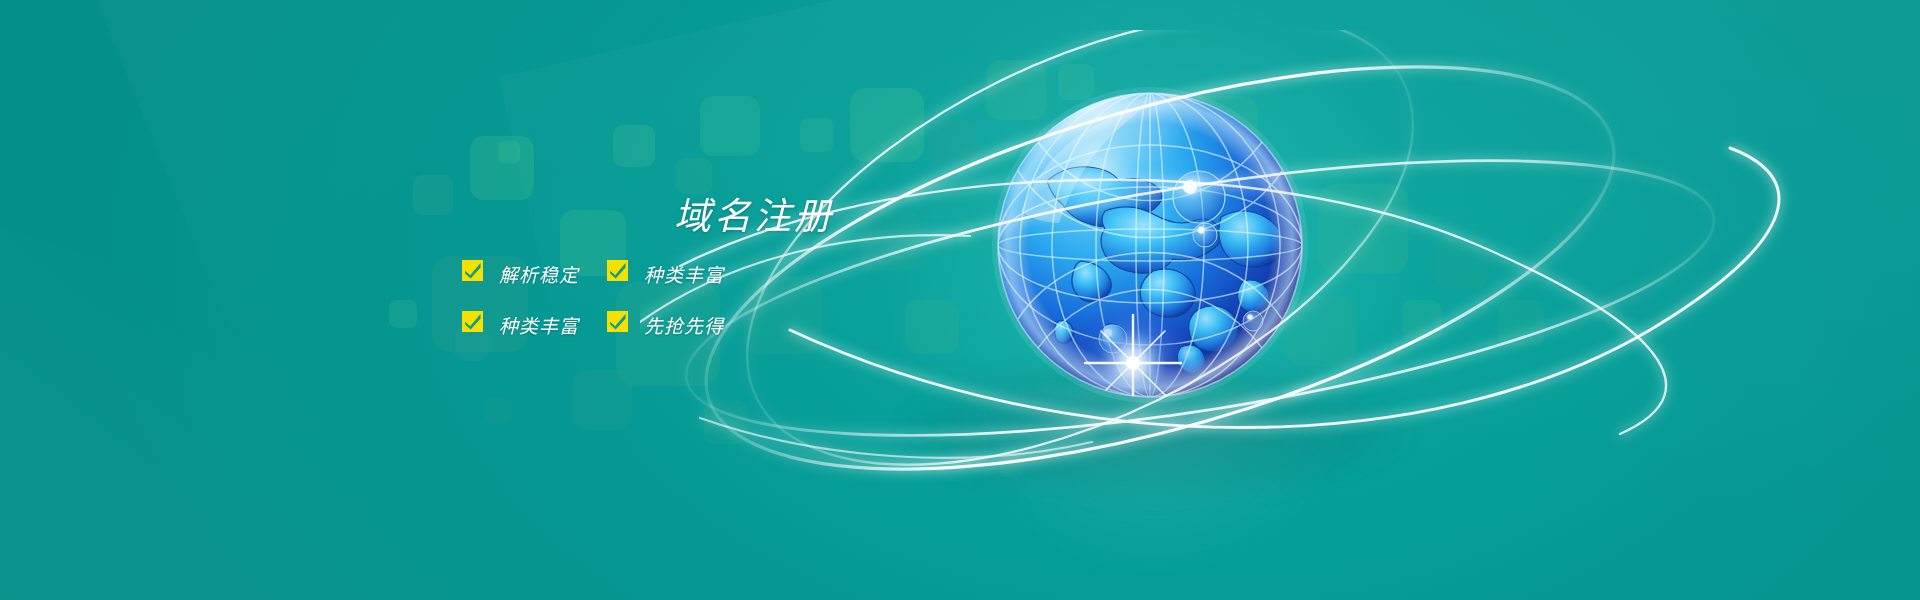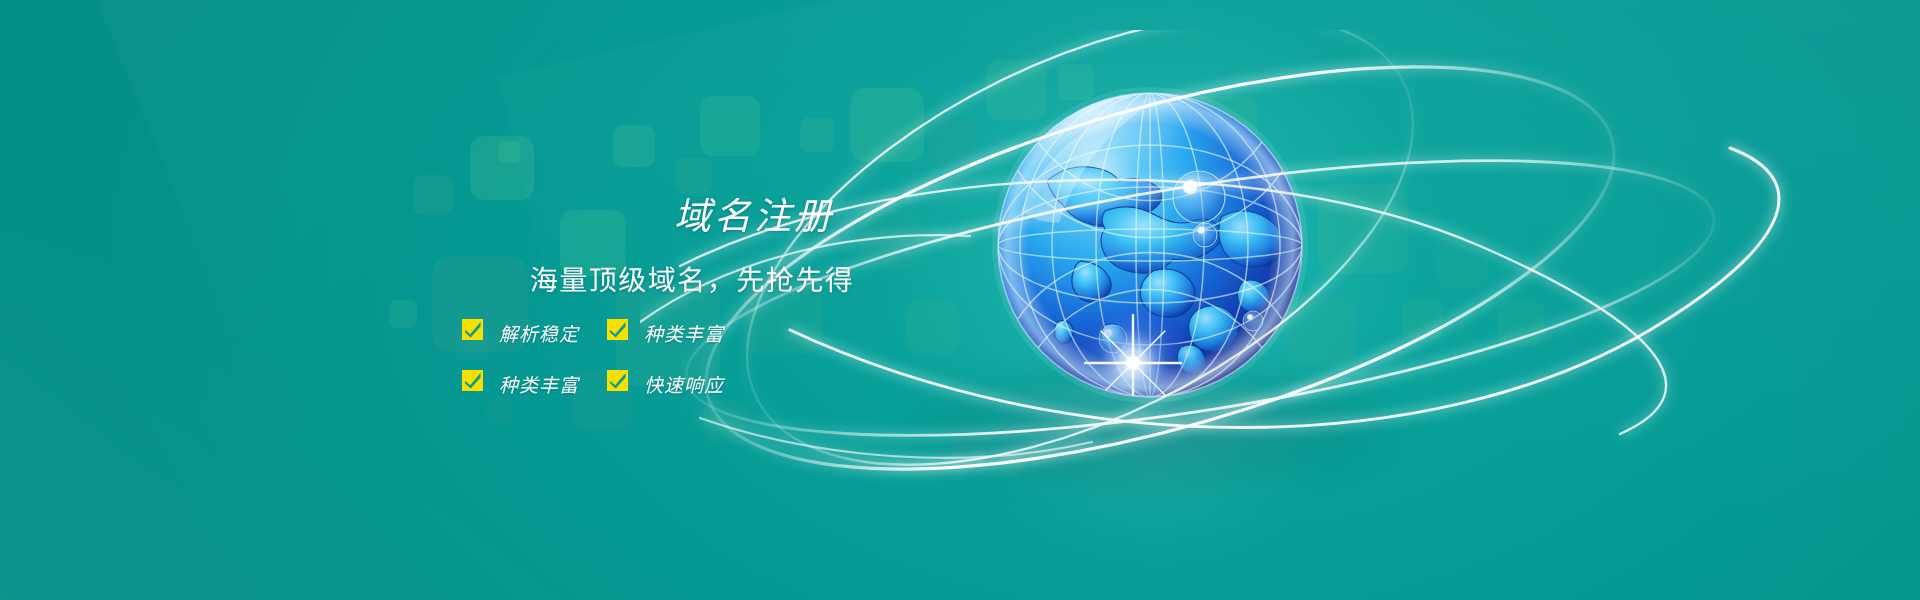--- a/index.html
+++ b/index.html
@@ -339,21 +339,20 @@
 
       <path d="M0 292 C 90 228, 210 200, 330 206" stroke="#ffffff" stroke-width="2.2" opacity=".7"></path>
       <path d="M60 388 C 180 430, 330 440, 452 412" stroke="#ffffff" stroke-width="2.2" opacity=".6"></path>
     </g>
   </svg>
 
   <div class="copy">
 
     <h1 class="title">域名注册</h1>
 
-    <p class="subtitle">海量顶级域名，先抢先得</p>
 
     <div class="features" id="features">
         <div class="feature">
           <svg class="check-icon" viewBox="0 0 24 24">
             <rect x="0" y="0" width="24" height="24" fill="#f5e000"></rect>
             <path d="M3.6 12.4 L9.3 17.4 L21.2 3.4 L21.2 8.6 L9.9 21.0 L3.6 15.4 Z" fill="#0d9b92"></path>
           </svg>
           <span class="feature-label">解析稳定</span>
         </div>
         <div class="feature">
@@ -368,18 +367,18 @@
             <rect x="0" y="0" width="24" height="24" fill="#f5e000"></rect>
             <path d="M3.6 12.4 L9.3 17.4 L21.2 3.4 L21.2 8.6 L9.9 21.0 L3.6 15.4 Z" fill="#0d9b92"></path>
           </svg>
           <span class="feature-label">种类丰富</span>
         </div>
         <div class="feature">
           <svg class="check-icon" viewBox="0 0 24 24">
             <rect x="0" y="0" width="24" height="24" fill="#f5e000"></rect>
             <path d="M3.6 12.4 L9.3 17.4 L21.2 3.4 L21.2 8.6 L9.9 21.0 L3.6 15.4 Z" fill="#0d9b92"></path>
           </svg>
-          <span class="feature-label">快速响应</span>
+          <span class="feature-label">先抢先得</span>
         </div>
       </div>
   </div>
 
 </div>
 
 </body></html>

